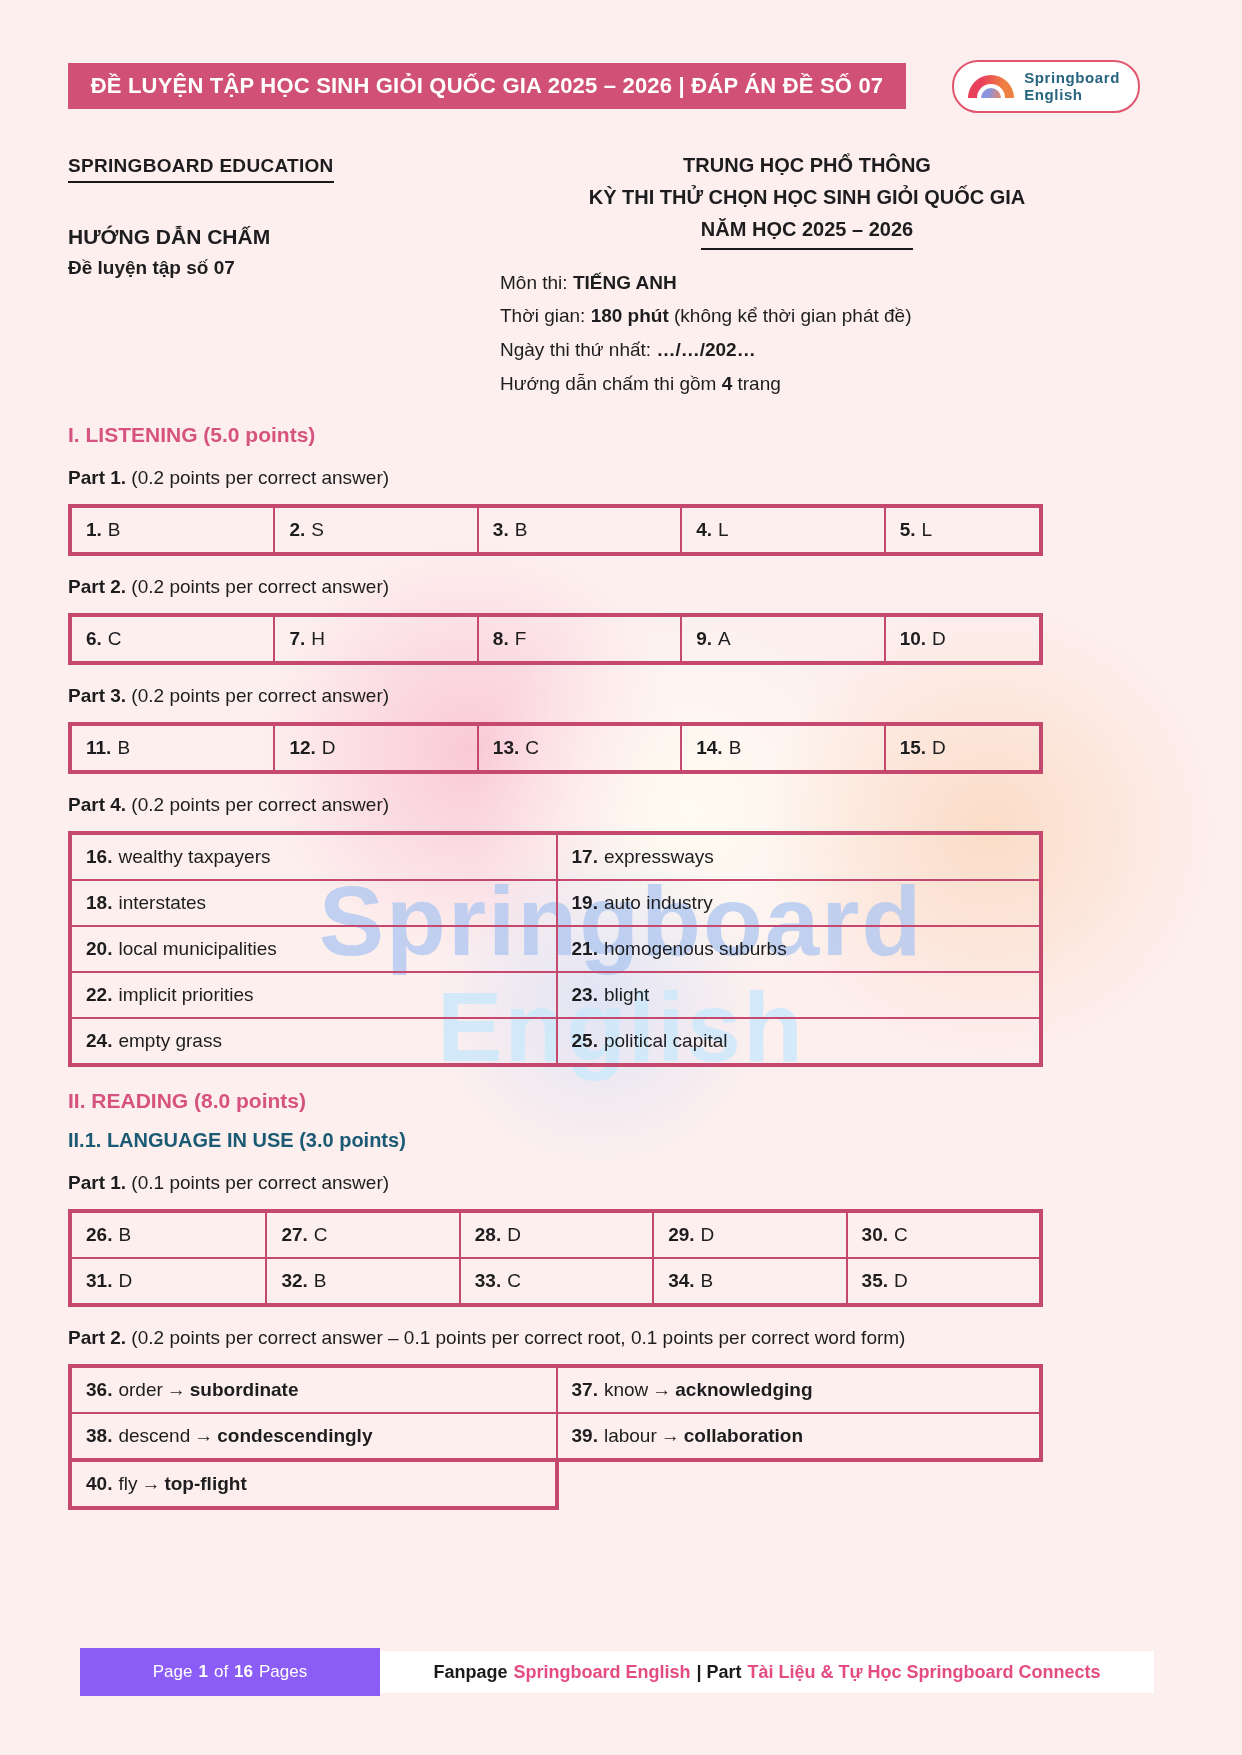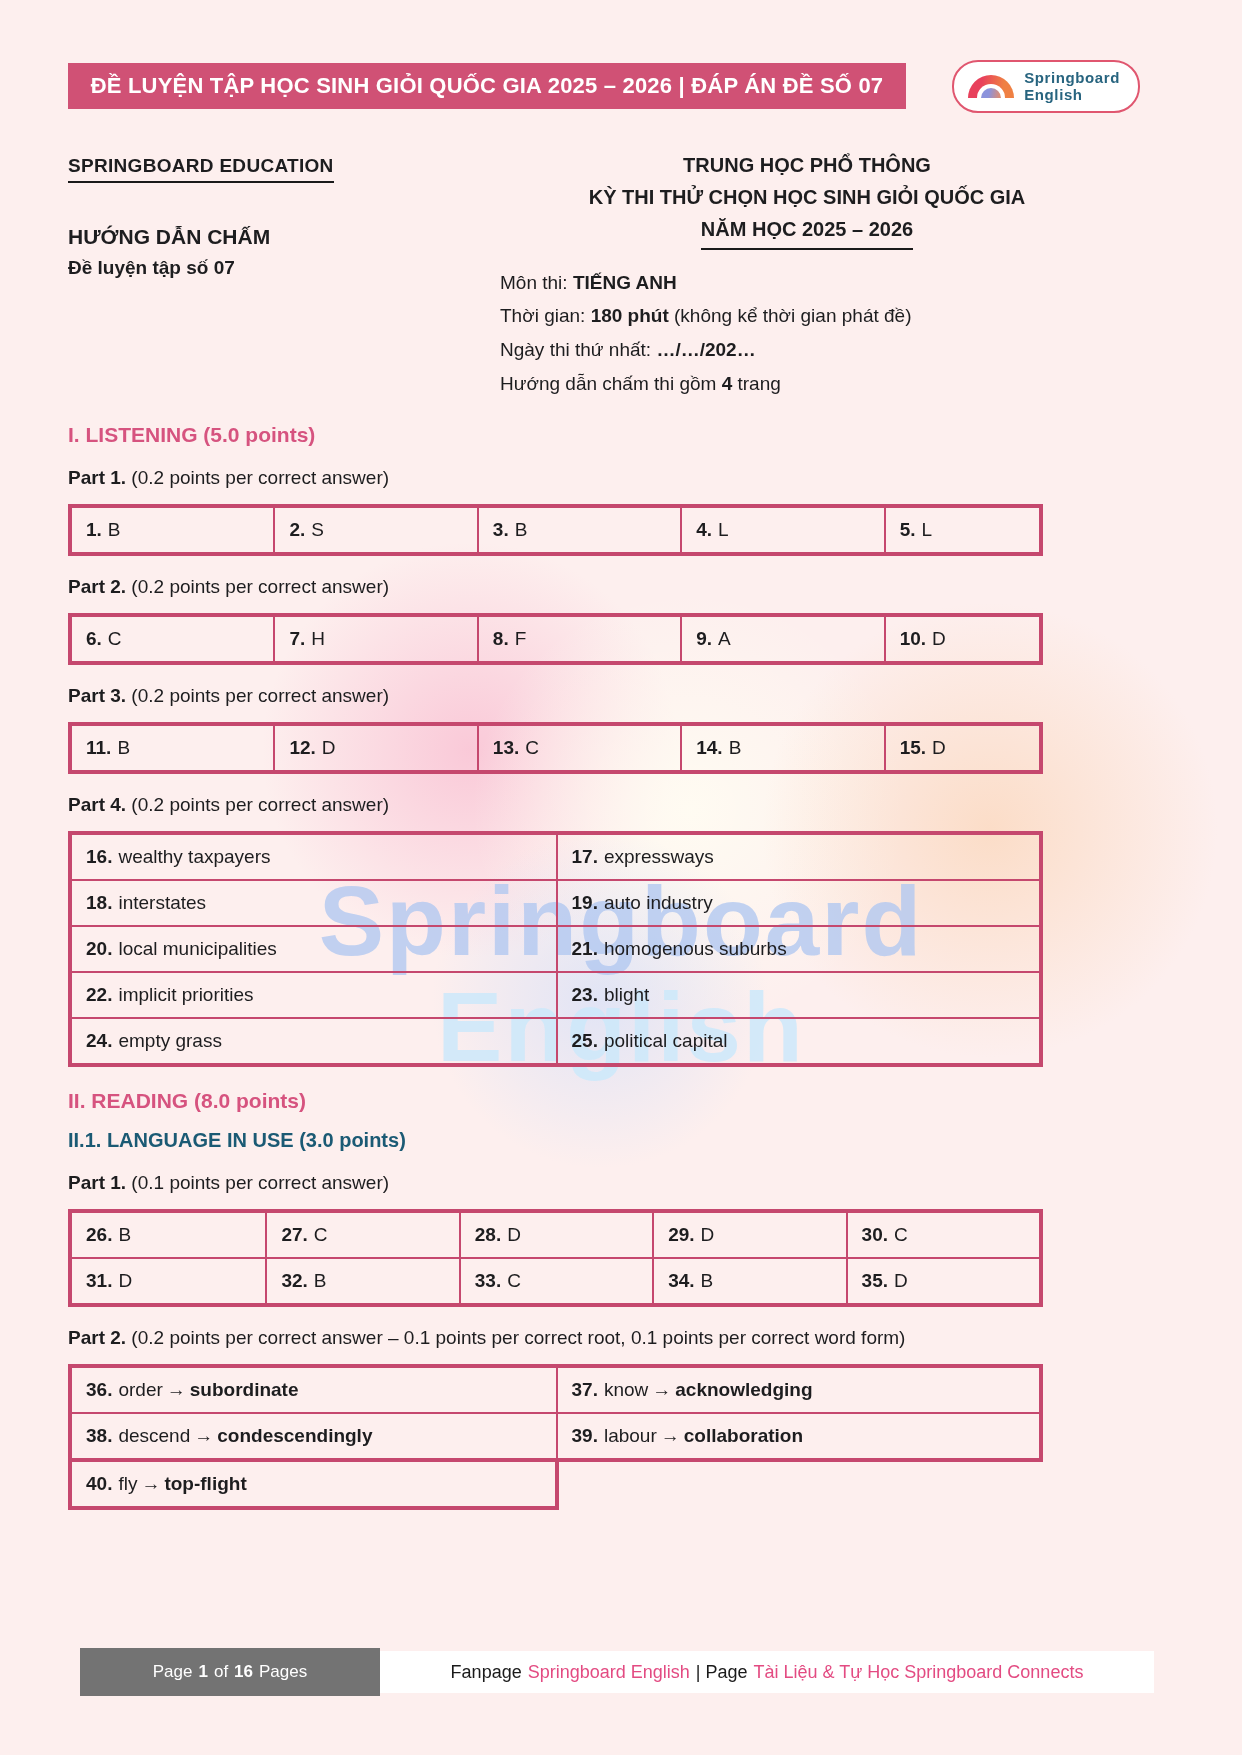--- a/index.html
+++ b/index.html
@@ -74,26 +74,26 @@
 
   .cell b, .gcell b.num { font-weight:700; margin-right:6px; }
   .wf-form { font-weight:700; }
   .wf-arrow { margin:0 4px; }
   .wf-last { width:491px; border:4px solid #c5486e; border-top:none; }
   .wf-last .gcell { border:none; }
 
   
   .footer { position:absolute; left:80px; right:88px; top:1648px; z-index:1;
             display:flex; align-items:center; }
-  .page-box { background:#737373; color:#fff; font-size:17px; width:300px; height:48px;
+  .page-box { background:#8b5cf6; color:#fff; font-size:17px; width:300px; height:48px;
               display:flex; align-items:center; justify-content:center; }
   .page-box b { font-weight:700; margin:0 4px; }
   .page-box span.pad { margin:0 2px; }
   .fan-strip { flex:1; background:#ffffff; height:42px; display:flex; align-items:center; justify-content:center;
-               font-size:18px; font-weight:400; white-space:nowrap; }
+               font-size:18px; font-weight:700; white-space:nowrap; }
   .fan-strip .blk { color:#1a1a1a; }
   .fan-strip .pnk { color:#e34b82; }
   .fan-strip span { margin:0 3px; }
 </style>
 </head>
 <body>
 
 <div class="page">
 
   <div class="wm-blob wm-pink"></div>
@@ -216,18 +216,18 @@
     <div class="page-box">
       <span class="pad">Page</span>
       <b>1</b>
       <span class="pad">of</span>
       <b>16</b>
       <span class="pad">Pages</span>
     </div>
     <div class="fan-strip">
       <span class="blk">Fanpage</span>
       <span class="pnk">Springboard English</span>
-      <span class="blk">| Page</span>
+      <span class="blk">| Part</span>
       <span class="pnk">Tài Liệu &amp; Tự Học Springboard Connects</span>
     </div>
   </div>
 
 </div>
 
 </body></html>

